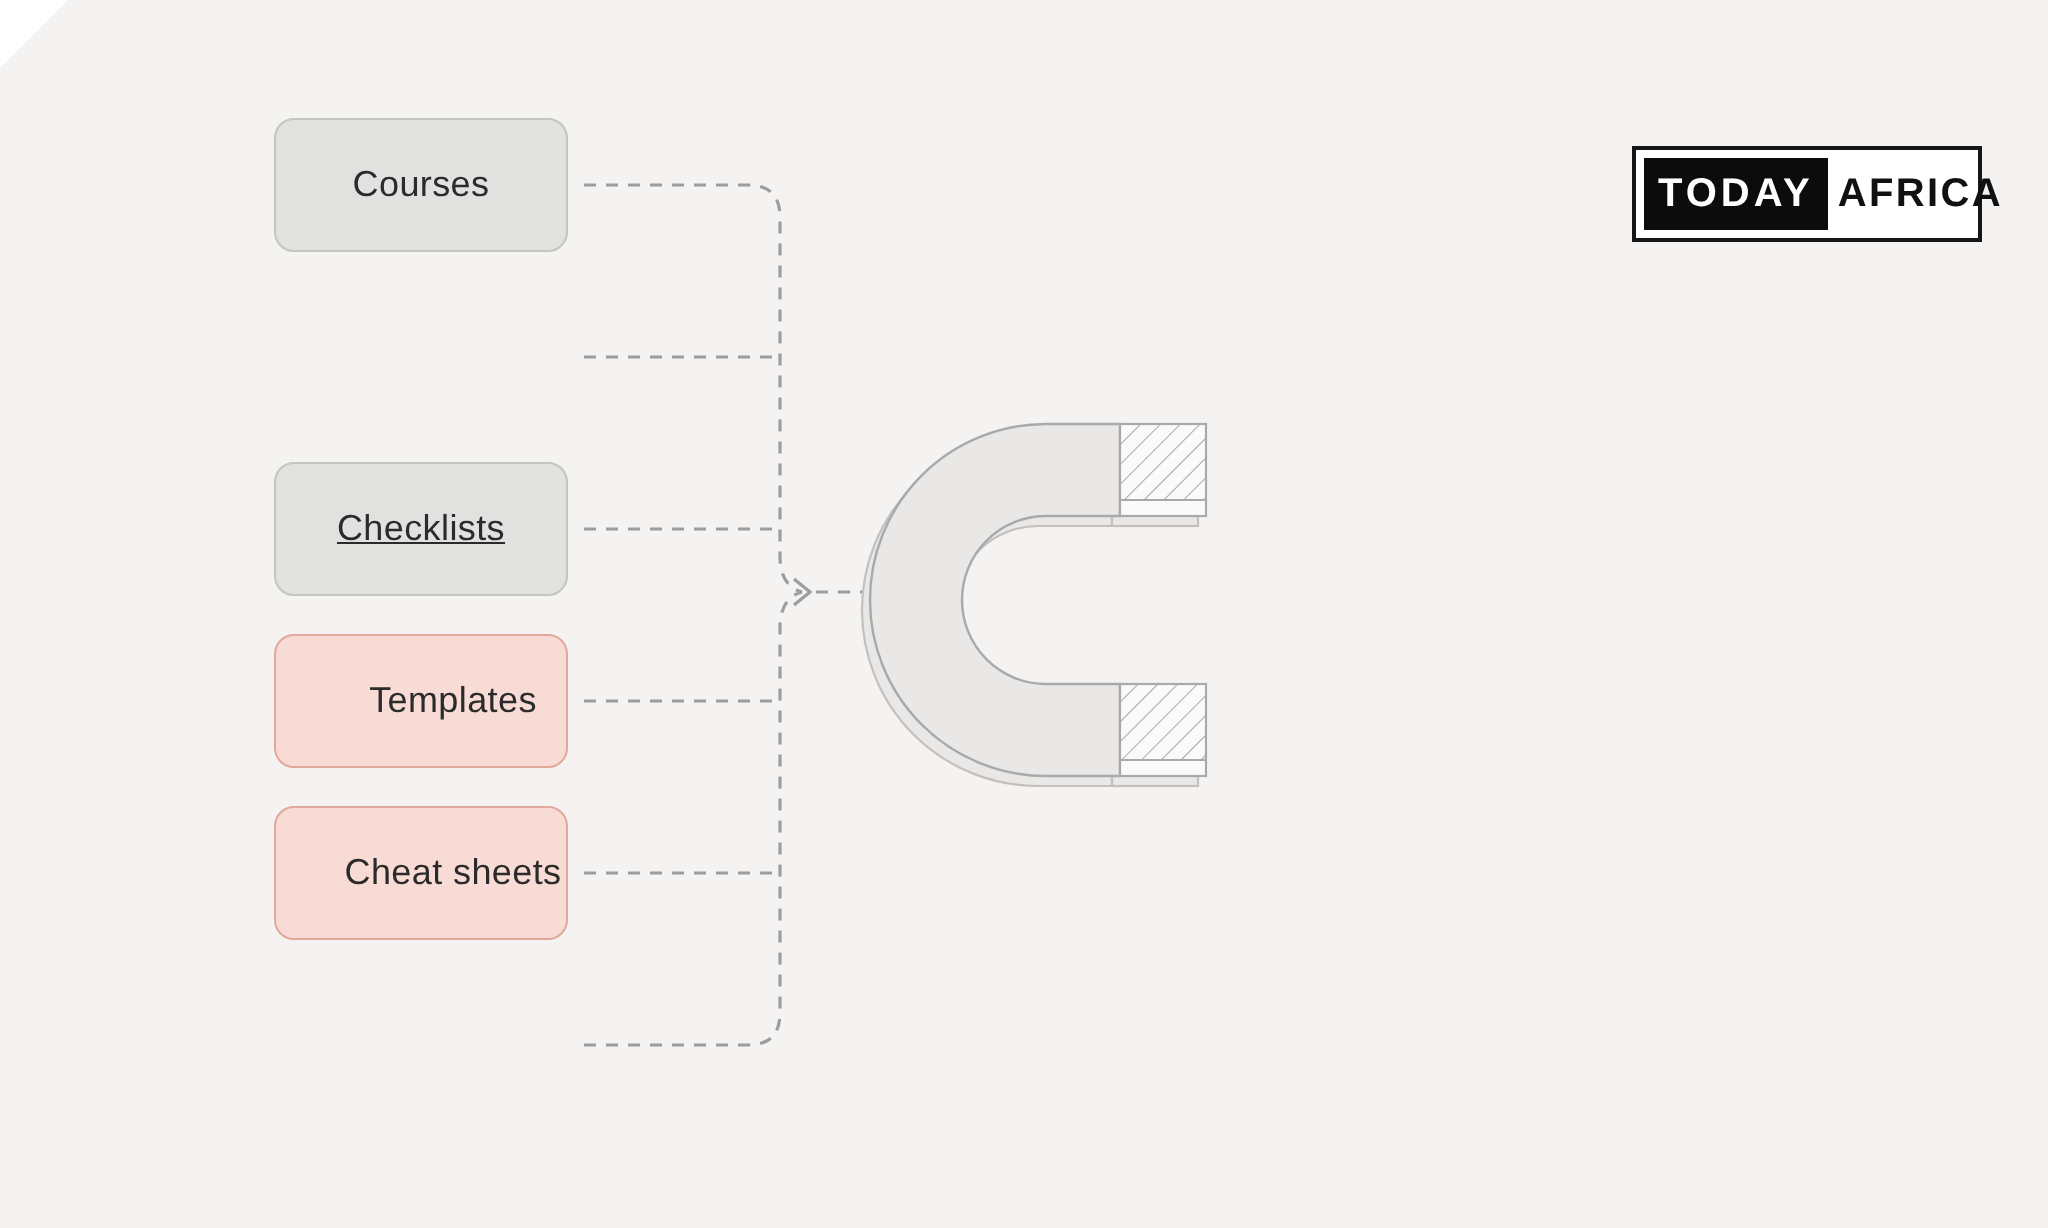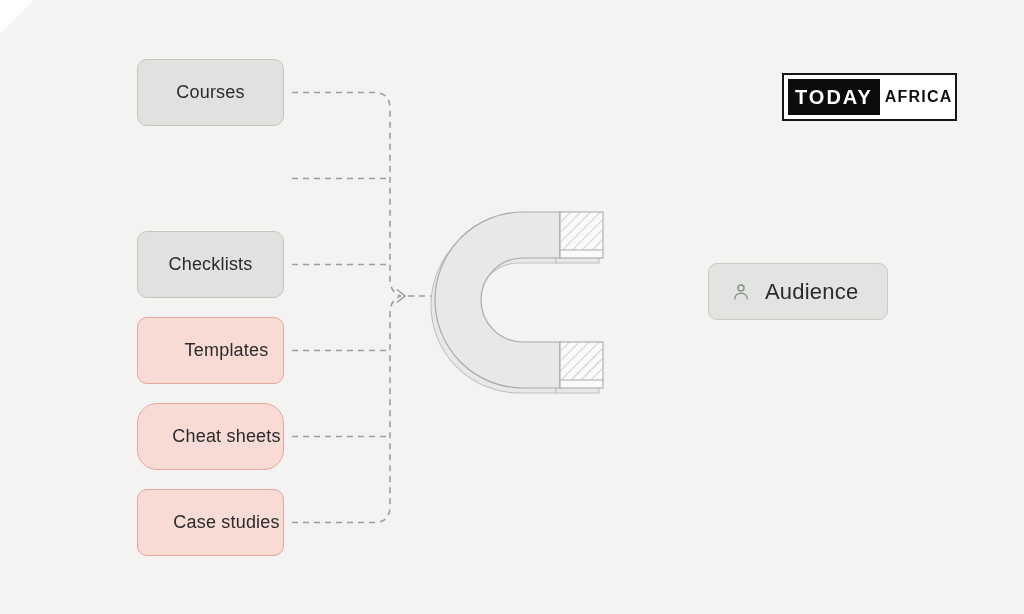--- a/index.html
+++ b/index.html
@@ -44,23 +44,23 @@
     background: var(--gray-node-bg, #e1e2df);
     border: 1px solid var(--gray-node-border, #c3c5c1);
   }
   .node.pink {
     background: var(--pink-node-bg, #f8dbd4);
     border: 1px solid var(--pink-node-border, #e2a89c);
     padding-left: 32px;
   }
   .node-1 { top: 59px; }
   .node-2 { top: 145px; }
-  .node-3 { top: 231px; }
+  .node-3 { top: 231px; text-decoration: underline; }
   .node-4 { top: 317px; }
-  .node-5 { top: 403px; border-radius: 20px; }
+  .node-5 { top: 403px; }
   .node-6 { top: 489px; }
 
   svg.overlay {
     position: absolute;
     inset: 0;
     width: 1024px;
     height: 614px;
     pointer-events: none;
   }
   .dash {
@@ -119,21 +119,21 @@
     flex: 0 0 auto;
   }
   .audience .label {
     font-size: 22px;
     color: var(--node-text, #2b2b2b);
     letter-spacing: 0.2px;
   }
   
   .logo {
     position: absolute;
-    left: 782px;
+    left: 816px;
     top: 73px;
     width: 175px;
     height: 48px;
     box-sizing: border-box;
     background: #ffffff;
     border: 2px solid #161616;
     display: flex;
     align-items: center;
     padding: 4px;
     font-weight: bold;
@@ -144,21 +144,21 @@
     height: 100%;
     display: flex;
     align-items: center;
     padding: 0 7px;
     font-size: 20px;
     letter-spacing: 2px;
   }
   .logo .africa {
     color: #111111;
     margin-left: 5px;
-    font-size: 16px;
+    font-size: 20px;
     letter-spacing: 1.2px;
   }
 </style>
 </head>
 <body>
 
 <div class="canvas">
 
   <div class="corner-cut"></div>
 
@@ -166,23 +166,20 @@
     <span>Courses</span>
   </div>
   <div class="node gray node-3">
     <span>Checklists</span>
   </div>
   <div class="node pink node-4">
     <span>Templates</span>
   </div>
   <div class="node pink node-5">
     <span>Cheat sheets</span>
-  </div>
-  <div class="node pink node-6">
-    <span>Case studies</span>
   </div>
 
   <svg class="overlay" viewBox="0 0 1024 614">
     <defs>
       <pattern id="hatch" width="7" height="7" patternUnits="userSpaceOnUse" patternTransform="rotate(45)">
         <line class="hatch-line" x1="0" y1="0" x2="0" y2="7"></line>
       </pattern>
     </defs>
 
     <g>
@@ -213,26 +210,19 @@
       </g>
 
       <g>
         <rect class="magnet-tip" x="560" y="342" width="43" height="46"></rect>
         <rect x="560.5" y="342.5" width="42" height="37" fill="url(#hatch)"></rect>
         <line class="magnet-tip-line" x1="560" y1="380" x2="603" y2="380"></line>
       </g>
     </g>
   </svg>
 
-  <div class="audience">
-    <svg class="person" viewBox="0 0 24 24">
-      <circle cx="12" cy="7.6" r="3.3" fill="none" stroke="#8a9089" stroke-width="1.6"></circle>
-      <path d="M 5.2 19.5 C 5.2 15.6 8.2 13.4 12 13.4 C 15.8 13.4 18.8 15.6 18.8 19.5" fill="none" stroke="#8a9089" stroke-width="1.6" stroke-linecap="round"></path>
-    </svg>
-    <span class="label">Audience</span>
-  </div>
 
   <div class="logo">
     <span class="today">TODAY</span>
     <span class="africa">AFRICA</span>
   </div>
 
 </div>
 
 </body></html>

